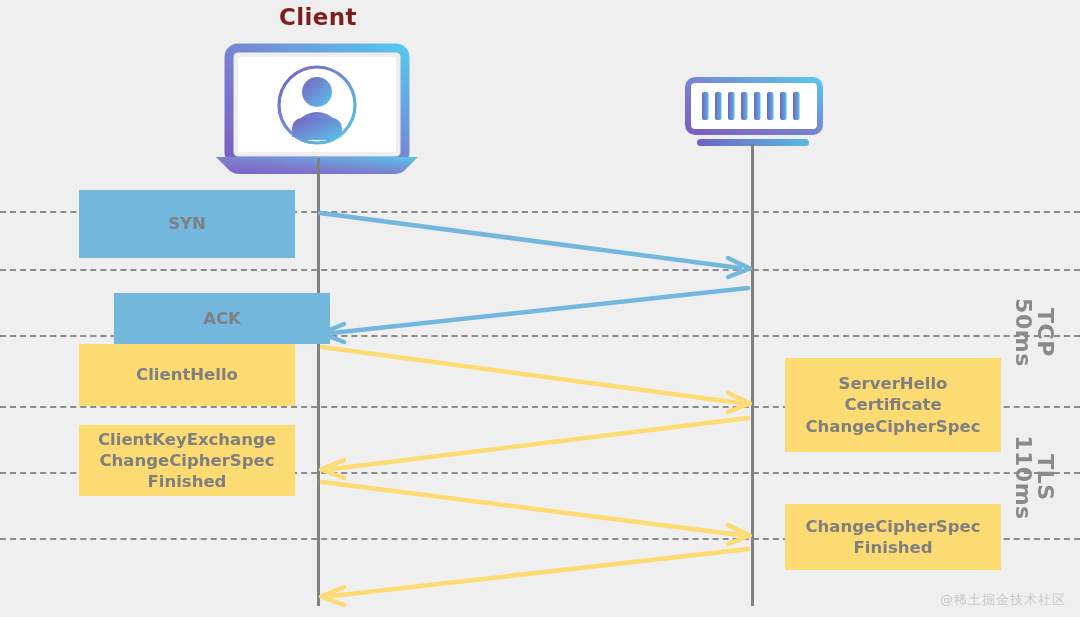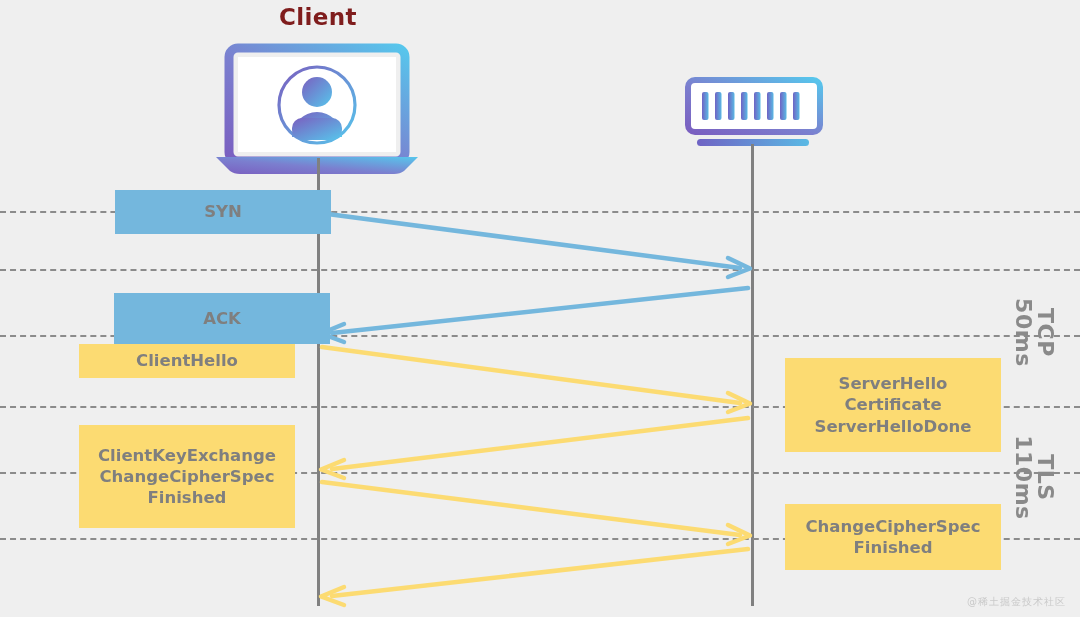--- a/index.html
+++ b/index.html
@@ -78,21 +78,21 @@
     text-align: center;
     transform: rotate(90deg);
     transform-origin: center center;
   }
 
   
   #watermark {
     position: absolute;
     right: 14px;
     bottom: 8px;
-    font-size: 10px;
+    font-size: 13px;
     color: #c9c9c9;
     letter-spacing: 1px;
     white-space: nowrap;
   }
 
   
   svg.overlay {
     position: absolute;
     left: 0; top: 0;
     width: 1080px; height: 617px;
@@ -187,43 +187,43 @@
       <line x1="322" y1="482" x2="740" y2="535" stroke="#fcdb72" stroke-width="4.5" stroke-linecap="round"></line>
       <path d="M 728 525 L 750 535.5 L 728 544" fill="none" stroke="#fcdb72" stroke-width="4.5" stroke-linecap="round" stroke-linejoin="round"></path>
     </g>
 
     <g>
       <line x1="748" y1="549" x2="332" y2="596" stroke="#fcdb72" stroke-width="4.5" stroke-linecap="round"></line>
       <path d="M 344 587 L 321 596.5 L 344 605" fill="none" stroke="#fcdb72" stroke-width="4.5" stroke-linecap="round" stroke-linejoin="round"></path>
     </g>
   </svg>
 
-  <div class="msg-box blue" style="left:79px; top:190px; width:216px; height:44px;margin-left:36px;">
+  <div class="msg-box blue" style="left:79px; top:190px; width:216px; height:68px;">
     <span class="lines">SYN</span>
   </div>
 
   <div class="msg-box blue" style="left:79px; top:293px; width:216px; height:51px;margin-left:35px;">
     <span class="lines">ACK</span>
   </div>
 
-  <div class="msg-box yellow" style="left:79px; top:344px; width:216px; height:34px;">
+  <div class="msg-box yellow" style="left:79px; top:344px; width:216px; height:62px;">
     <span class="lines">ClientHello</span>
   </div>
 
-  <div class="msg-box yellow" style="left:79px; top:425px; width:216px; height:103px;">
+  <div class="msg-box yellow" style="left:79px; top:425px; width:216px; height:71px;">
     <span class="lines">ClientKeyExchange
 ChangeCipherSpec
 Finished</span>
   </div>
 
 
   <div class="msg-box yellow" style="left:785px; top:358px; width:216px; height:94px;">
     <span class="lines">ServerHello
 Certificate
-ServerHelloDone</span>
+ChangeCipherSpec</span>
   </div>
 
   <div class="msg-box yellow" style="left:785px; top:504px; width:216px; height:66px;">
     <span class="lines">ChangeCipherSpec
 Finished</span>
   </div>
 
   <div class="phase-label" style="left:984px; top:310px; width:100px;">TCP
 50ms</div>
   <div class="phase-label" style="left:984px; top:455px; width:100px;">TLS

